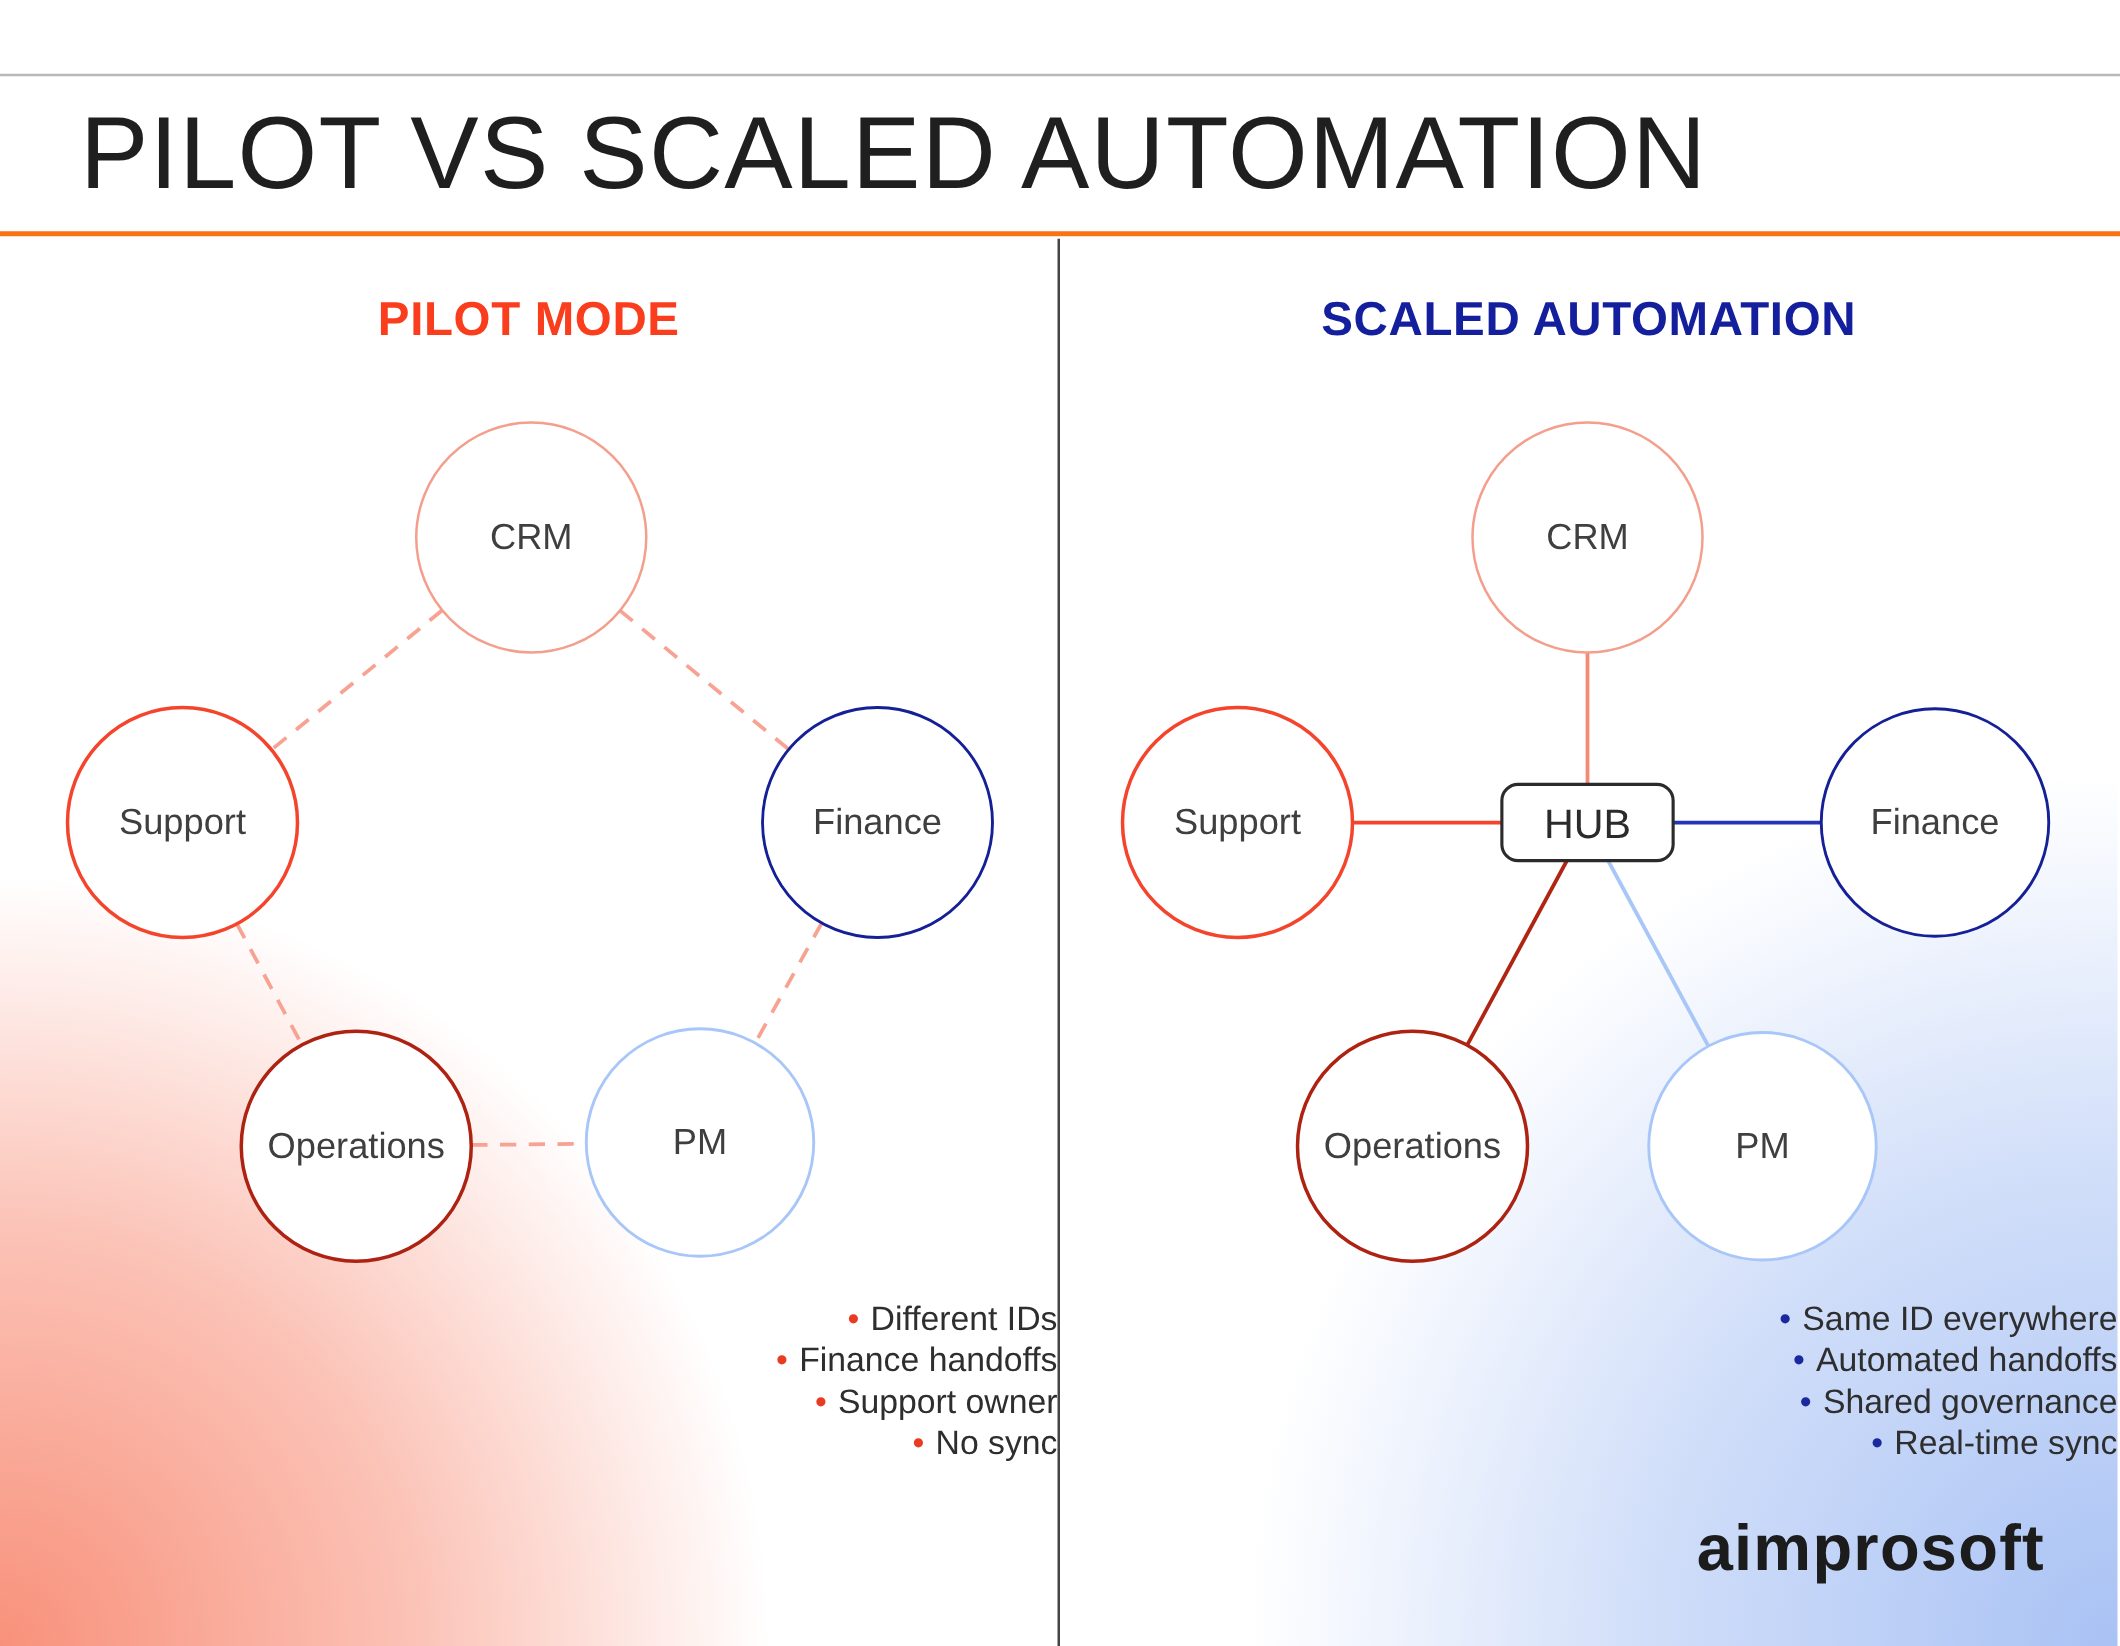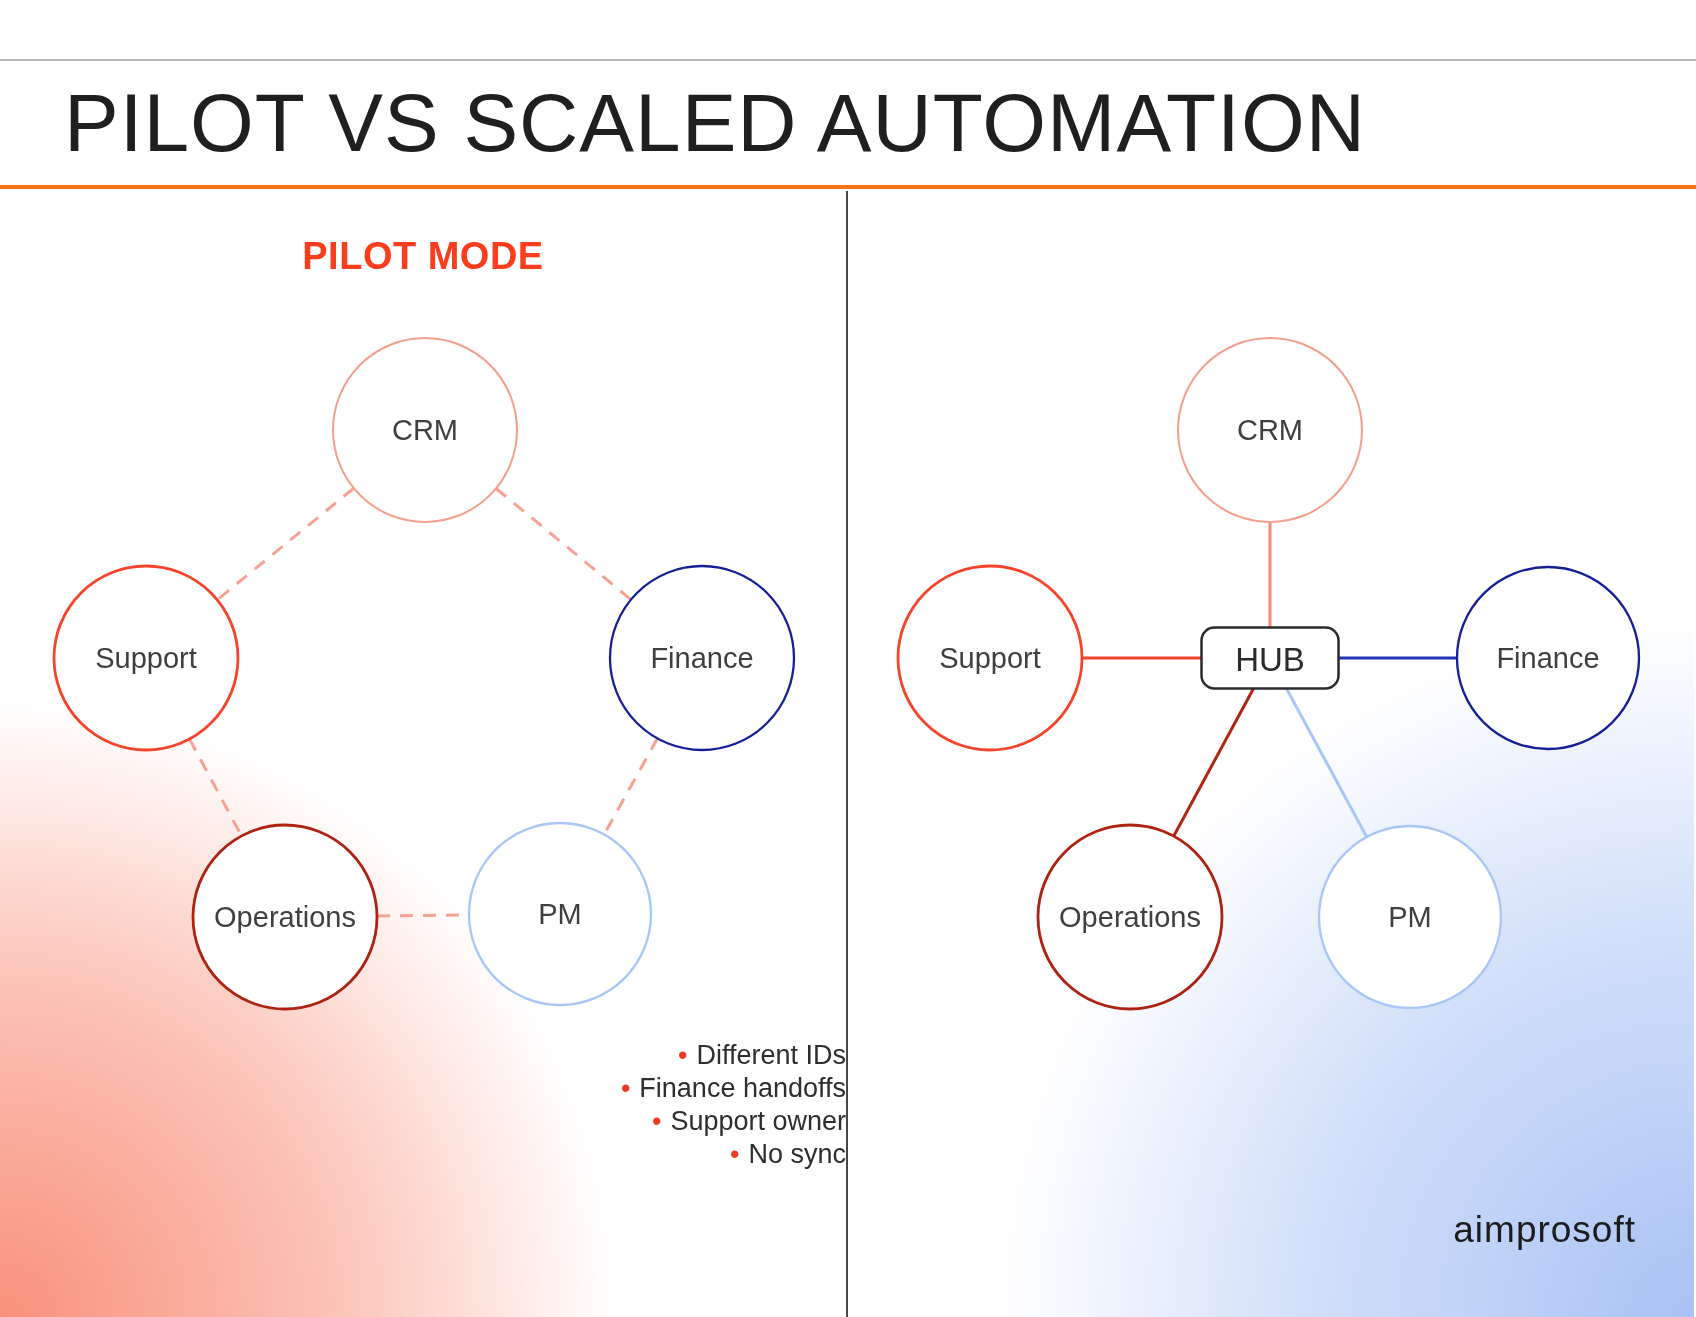--- a/index.html
+++ b/index.html
@@ -67,21 +67,21 @@
     font-size:27px;line-height:33px;color:#2e2e2e;
     white-space:nowrap;
   }
   .bdot::before{content:"\2022";}
   .bdot{margin-right:9px;}
   .panel-left .bdot{color:#e83c22;}
   .panel-right .bdot{color:#1a2a9e;}
   
   .logo{
     position:absolute;top:1018px;right:58px;
-    font-size:37px;font-weight:400;letter-spacing:1px;color:#1c1c1c;
+    font-size:52px;font-weight:700;letter-spacing:1px;color:#1c1c1c;
   }
 </style>
 </head>
 <body>
 
 <div>
 
   <header class="title-band">
     <h1>PILOT VS SCALED AUTOMATION</h1>
   </header>
@@ -116,20 +116,21 @@
 
       <div class="bullets">
         <div class="bullet"><span class="bdot"></span><span>Different IDs</span></div>
         <div class="bullet"><span class="bdot"></span><span>Finance handoffs</span></div>
         <div class="bullet"><span class="bdot"></span><span>Support owner</span></div>
         <div class="bullet"><span class="bdot"></span><span>No sync</span></div>
       </div>
     </section>
 
     <section class="panel panel-right">
+      <h2>SCALED AUTOMATION</h2>
 
       <svg class="diagram" width="846" height="830" viewBox="0 0 846 830">
 
         <g fill="none" stroke-width="3">
           <line x1="422" y1="467" x2="422" y2="239" stroke="#f58a74"></line>
           <line x1="422" y1="467" x2="142" y2="467" stroke="#f4442c"></line>
           <line x1="422" y1="467" x2="700" y2="467" stroke="#2334b8"></line>
           <line x1="422" y1="467" x2="282" y2="726" stroke="#b02412"></line>
           <line x1="422" y1="467" x2="562" y2="726" stroke="#a8c6f7"></line>
         </g>
@@ -143,18 +144,24 @@
         <rect x="353.5" y="436.5" width="137" height="61" rx="13" fill="#ffffff" stroke-width="2.5" stroke="#2b2b2b"></rect>
 
         <text class="node-label" x="422" y="239">CRM</text>
         <text class="node-label" x="142" y="467">Support</text>
         <text class="node-label" x="700" y="467">Finance</text>
         <text class="node-label" x="282" y="726">Operations</text>
         <text class="node-label" x="562" y="726">PM</text>
         <text class="hub-label" x="422" y="468">HUB</text>
       </svg>
 
+      <div class="bullets">
+        <div class="bullet"><span class="bdot"></span><span>Same ID everywhere</span></div>
+        <div class="bullet"><span class="bdot"></span><span>Automated handoffs</span></div>
+        <div class="bullet"><span class="bdot"></span><span>Shared governance</span></div>
+        <div class="bullet"><span class="bdot"></span><span>Real-time sync</span></div>
+      </div>
 
       <div class="logo">aimprosoft</div>
     </section>
 
   </div>
 </div>
 
 </body></html>

